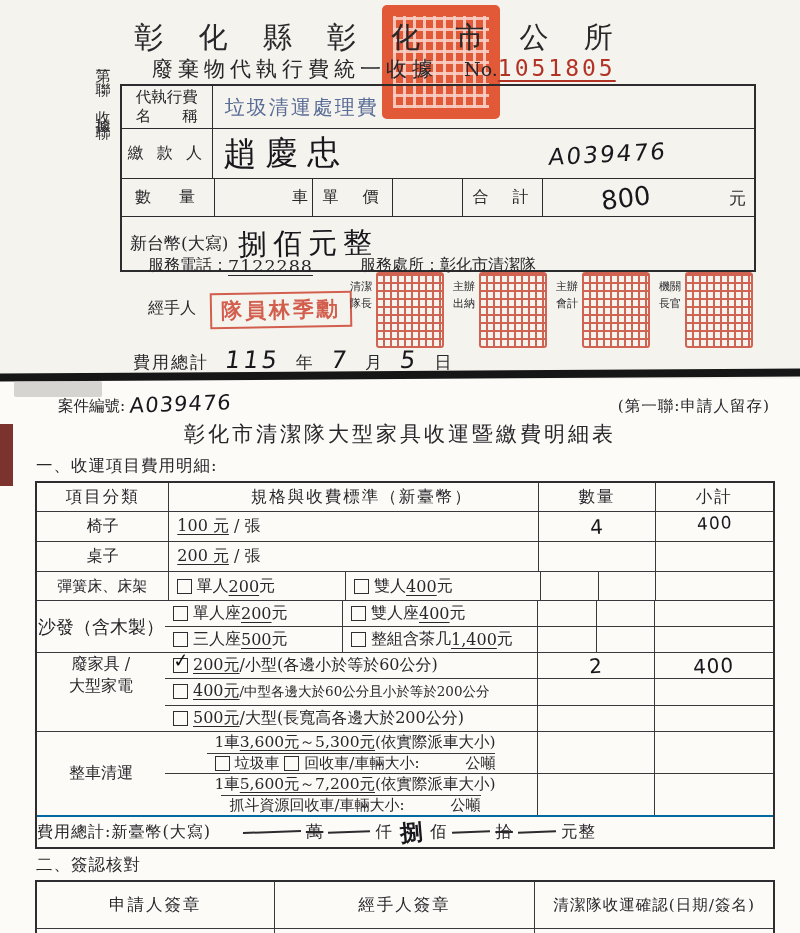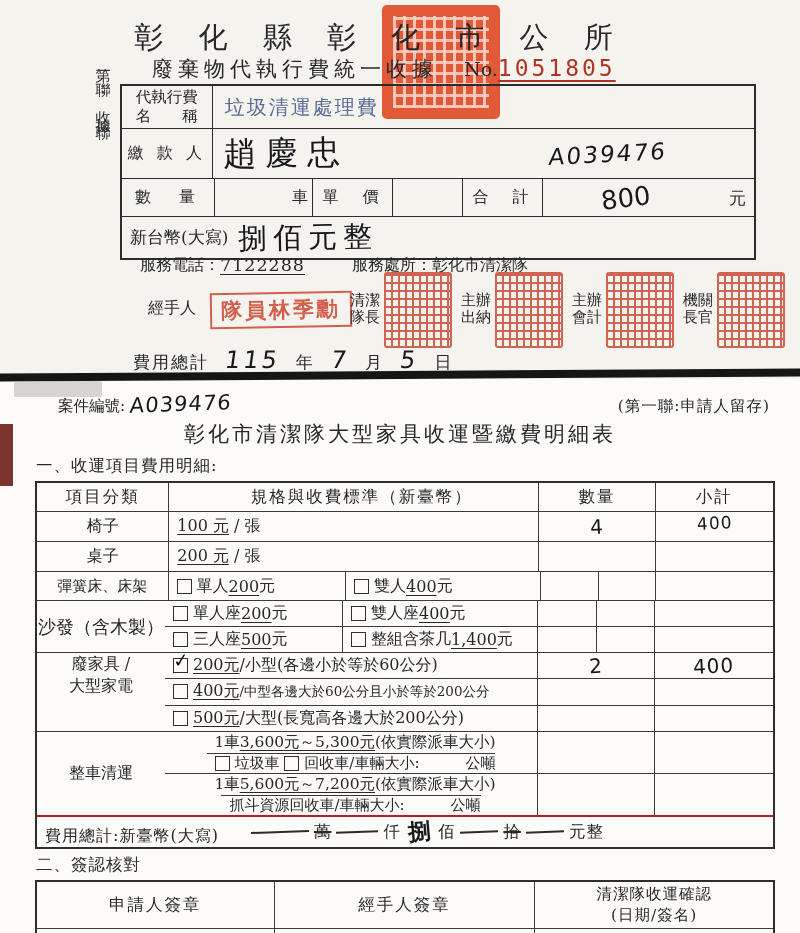--- a/index.html
+++ b/index.html
@@ -49,32 +49,32 @@
   .qty-c6{width:212px}
   .words-cell{width:632px;padding-left:8px}
 
   .hw{font-family:"DejaVu Sans","Liberation Sans",sans-serif;color:#17171c;display:inline-block}
   .hw-name{font-size:33px;letter-spacing:9px;transform:rotate(-1deg);margin-left:10px}
   .hw-code{position:absolute;left:336px;top:12px;font-size:23px;letter-spacing:2px;transform:skewX(-8deg) rotate(-3deg)}
   .hw-800{font-size:26px;transform:rotate(-7deg);margin-left:58px}
   .unit-yuan{position:absolute;right:8px;top:8px;font-size:17px}
   .hw-words{font-size:29px;letter-spacing:6px;transform:rotate(-1deg);margin-left:10px}
 
-  .service-row{position:absolute;left:140px;top:255px;z-index:2;font-size:16px;display:flex;align-items:flex-start}
+  .service-row{position:absolute;left:148px;top:255px;z-index:2;font-size:16px;display:flex;align-items:flex-end}
   .phone{font-size:17.5px;letter-spacing:1px;text-decoration:underline;text-underline-offset:3px}
   .svc2{margin-left:47px}
 
   .handler-row{position:absolute;left:148px;top:292px;z-index:2;display:flex;align-items:flex-start}
   .handler-label{font-size:16px;margin-top:6px}
   .stamp-box{margin-left:14px;border:2.5px solid #cd4533;color:#cd4533;font-size:21px;
     letter-spacing:3px;padding:2px 9px;transform:rotate(-1deg);font-weight:bold;opacity:.85}
 
   .seals{position:absolute;top:272px;left:350px;display:flex;z-index:2}
   .seal-unit{display:flex;align-items:flex-start;margin-right:9px}
-  .seal-label{font-size:15px;line-height:17px;margin:20px 4px 0 0;text-align:center;white-space:pre-line}
+  .seal-label{font-size:11px;line-height:17px;margin:6px 4px 0 0;text-align:center;white-space:pre-line}
   .seal{width:68px;height:76px;border-radius:3px;opacity:.8;
     background:
       repeating-linear-gradient(90deg,#c8402c 0 2px, transparent 2px 7px),
       repeating-linear-gradient(0deg,#c8402c 0 2px, transparent 2px 8px);
     box-shadow:inset 0 0 0 2px #c8402c}
 
   .date-row{position:absolute;top:346px;left:133px;z-index:2;font-size:17px;letter-spacing:2px;display:flex;align-items:baseline}
   .hw-date{font-size:24px;transform:skewX(-8deg);margin:0 16px;letter-spacing:3px}
 
   .separator{position:absolute;left:-6px;top:371px;width:812px;height:8px;background:#161616;
@@ -115,36 +115,36 @@
     font-family:"DejaVu Sans","Liberation Sans",sans-serif;transform:rotate(-6deg)}
   .cat-2line{flex-direction:column;justify-content:flex-start;line-height:22px}
   .spec-stack{width:372px;display:flex;flex-direction:column;box-sizing:border-box}
   .spec-line{flex:1;display:flex;align-items:center;padding-left:8px;font-size:15.5px}
   .spec-line.second{border-top:1px solid #3a3a3c;font-size:15px}
   .ton{margin-left:46px}
   .small-desc{font-size:13.5px}
   .hw-cell{font-size:20px;letter-spacing:1px;transform:rotate(-3deg)}
   .hw-cell.sm{font-size:17px}
 
-  .total-row{display:flex;align-items:flex-end;border-top:2px solid #b91c1c;height:30px;padding-left:8px}
+  .total-row{display:flex;align-items:center;border-top:2px solid #0369a1;height:30px;}
   .total-units{display:flex;align-items:center;margin-left:30px}
   .dash{height:2px;background:#2c2c2e;transform:rotate(-2deg);margin:0 2px}
   .d60{width:58px}.d45{width:42px}.d40{width:38px}
   .struck{text-decoration:line-through;text-decoration-thickness:2px}
   .unitch{font-size:16.5px;letter-spacing:1px;margin:0 3px}
   .hw-ba{font-size:23px;font-weight:bold;transform:rotate(-5deg);margin:0 4px}
 
   .t2{width:740px;margin:4px 0 0 35px;border:2px solid #2e2e30;box-sizing:border-box;background:#fcfbf8}
   .t2 .hrow{display:flex;border-bottom:1.5px solid #3a3a3c}
   .t2 .vrow{display:flex;height:80px}
   .s-c{box-sizing:border-box;border-left:1px solid #3a3a3c;display:flex;align-items:center;justify-content:center;position:relative}
   .s-c.first{border-left:none}
   .s1{width:238px}.s2{width:262px}.s3{width:240px}
   .sign-hdr{height:46px;font-size:16.5px;letter-spacing:2px}
-  .confirm-hdr{flex-direction:column;line-height:21px;font-size:15.5px;letter-spacing:1px}
+  .confirm-hdr{flex-direction:row;line-height:21px;font-size:15.5px;letter-spacing:1px}
   .hw-sig{font-size:42px;letter-spacing:14px;transform:rotate(-7deg);margin-top:10px;font-weight:500}
 </style>
 </head>
 <body>
 
 <div class="page">
 
   <div class="receipt">
     <div class="big-stamp"></div>
 
@@ -176,21 +176,21 @@
         <div class="rc first qty-c1 lab">數　量</div>
         <div class="rc qty-c2 lab">車</div>
         <div class="rc qty-c3 lab">單　價</div>
         <div class="rc qty-c4"></div>
         <div class="rc qty-c5 lab">合　計</div>
         <div class="rc qty-c6">
           <span class="hw hw-800">800</span>
           <span class="unit-yuan">元</span>
         </div>
       </div>
-      <div class="rrow" style="height:42px">
+      <div class="rrow" style="height:54px">
         <div class="rc first words-cell">
           <span class="lab" style="font-size:17px">新台幣(大寫)</span>
           <span class="hw hw-words">捌佰元整</span>
         </div>
       </div>
     </div>
 
     <div class="service-row">
       <span>服務電話：</span>
       <span class="phone">7122288</span>

